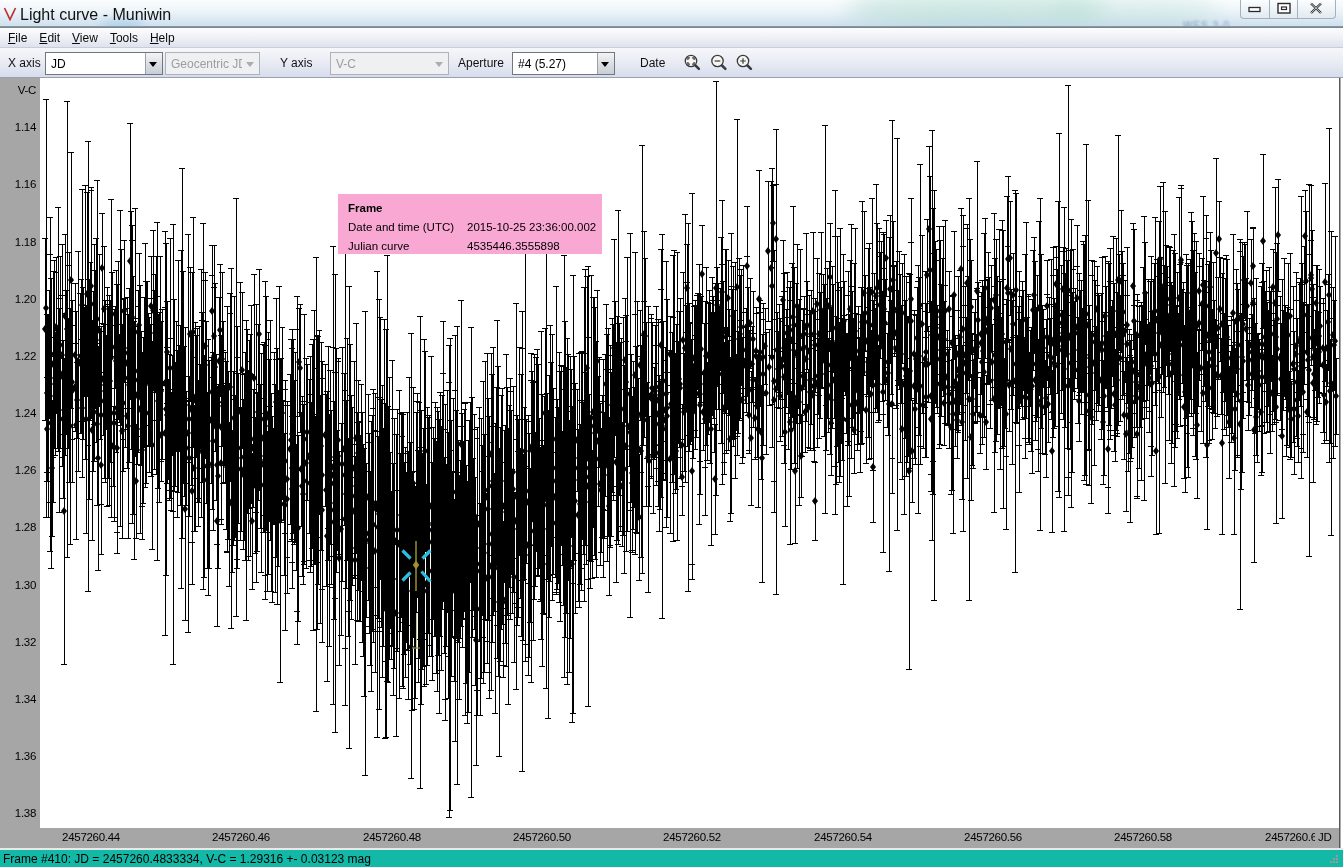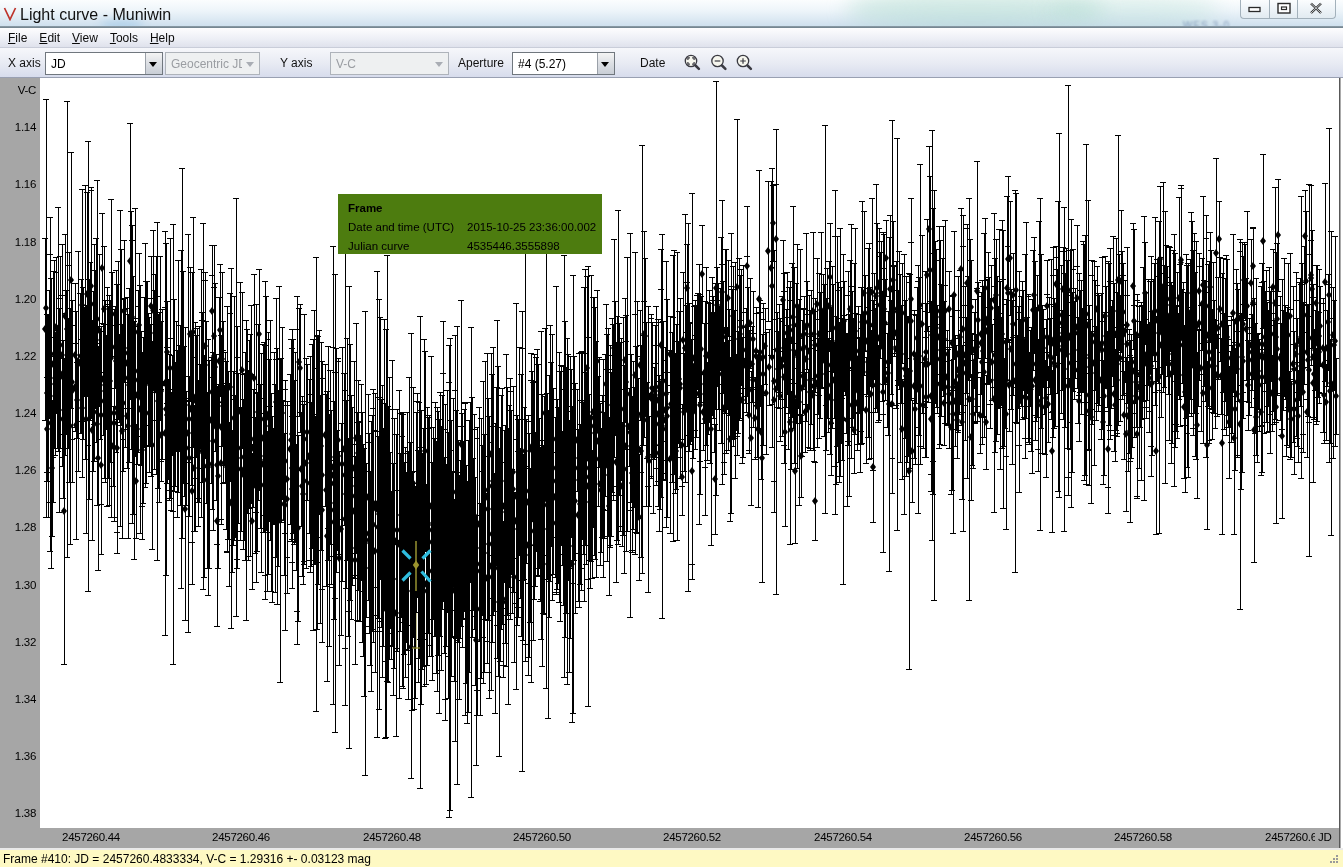--- a/index.html
+++ b/index.html
@@ -30,26 +30,26 @@
 #tbar .lbl{position:absolute;top:15px;transform:translateY(-50%);color:#111}
 .combo{position:absolute;top:4px;height:23px;background:#fff;border:1px solid #70777e}
 .combo .tx{position:absolute;left:5px;top:50%;transform:translateY(-50%);color:#000}
 .combo .btn{position:absolute;right:0;top:0;width:17px;height:21px;background:linear-gradient(#f4f4f4,#dcdfe4 50%,#c9ced6);border-left:1px solid #9aa0a8}
 .combo .ar{position:absolute;right:5px;top:9px;width:0;height:0;border:4px solid transparent;border-top:5px solid #000;border-bottom:none}
 .combo.dis{background:#eef0f1;border-color:#aeb3ba}
 .combo.dis .tx{color:#9a9da2}
 .combo.dis .btn{background:#eef0f1;border-left:none}
 .combo.dis .ar{border-top-color:#a9adb4}
 
-#tip{left:338px;top:194px;width:264px;height:60px;background:#4d7c0f;z-index:5;font-size:11.5px;color:#000}
+#tip{left:338px;top:194px;width:264px;height:60px;background:#f9a8d4;z-index:5;font-size:11.5px;color:#000}
 #tip .r{position:absolute;left:10px}
 #tip .v{position:absolute;left:129px}
 
 #sb1{left:0;top:848px;width:1343px;height:2px;background:#e9e9e9}
-#status{left:0;top:850px;width:1343px;height:17px;background:#fef9c3;color:#000}
+#status{left:0;top:850px;width:1343px;height:17px;background:#14b8a6;color:#000}
 #status span{position:absolute;left:3px;top:2px}
 #grip{left:1330px;top:855px;width:10px;height:10px}
 </style></head>
 <body>
 <div class="abs" id="title">
   <div class="blob t1"></div>
     <div class="blob t2"></div>
     <div class="blob t3"></div>
   <div class="abs" id="ghost">WES 3-0</div>
   <svg class="abs" id="ticon" width="16" height="16" viewBox="0 0 16 16">

